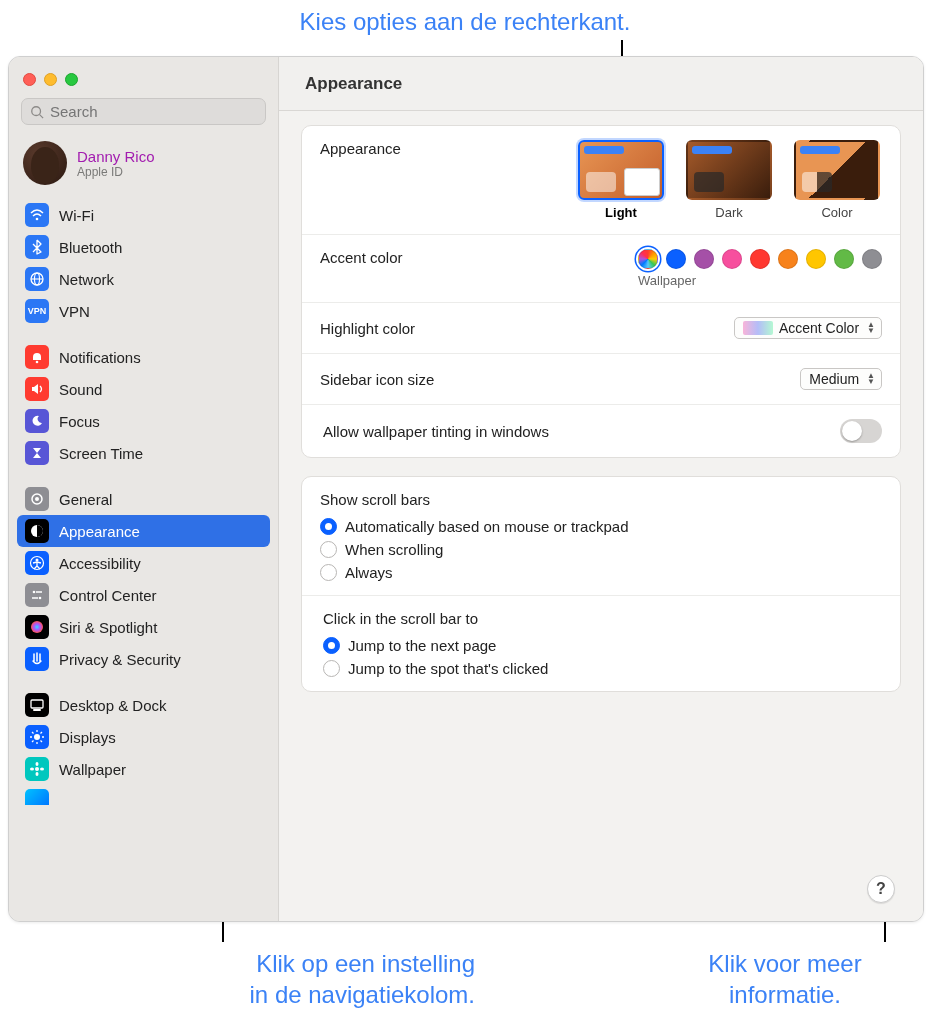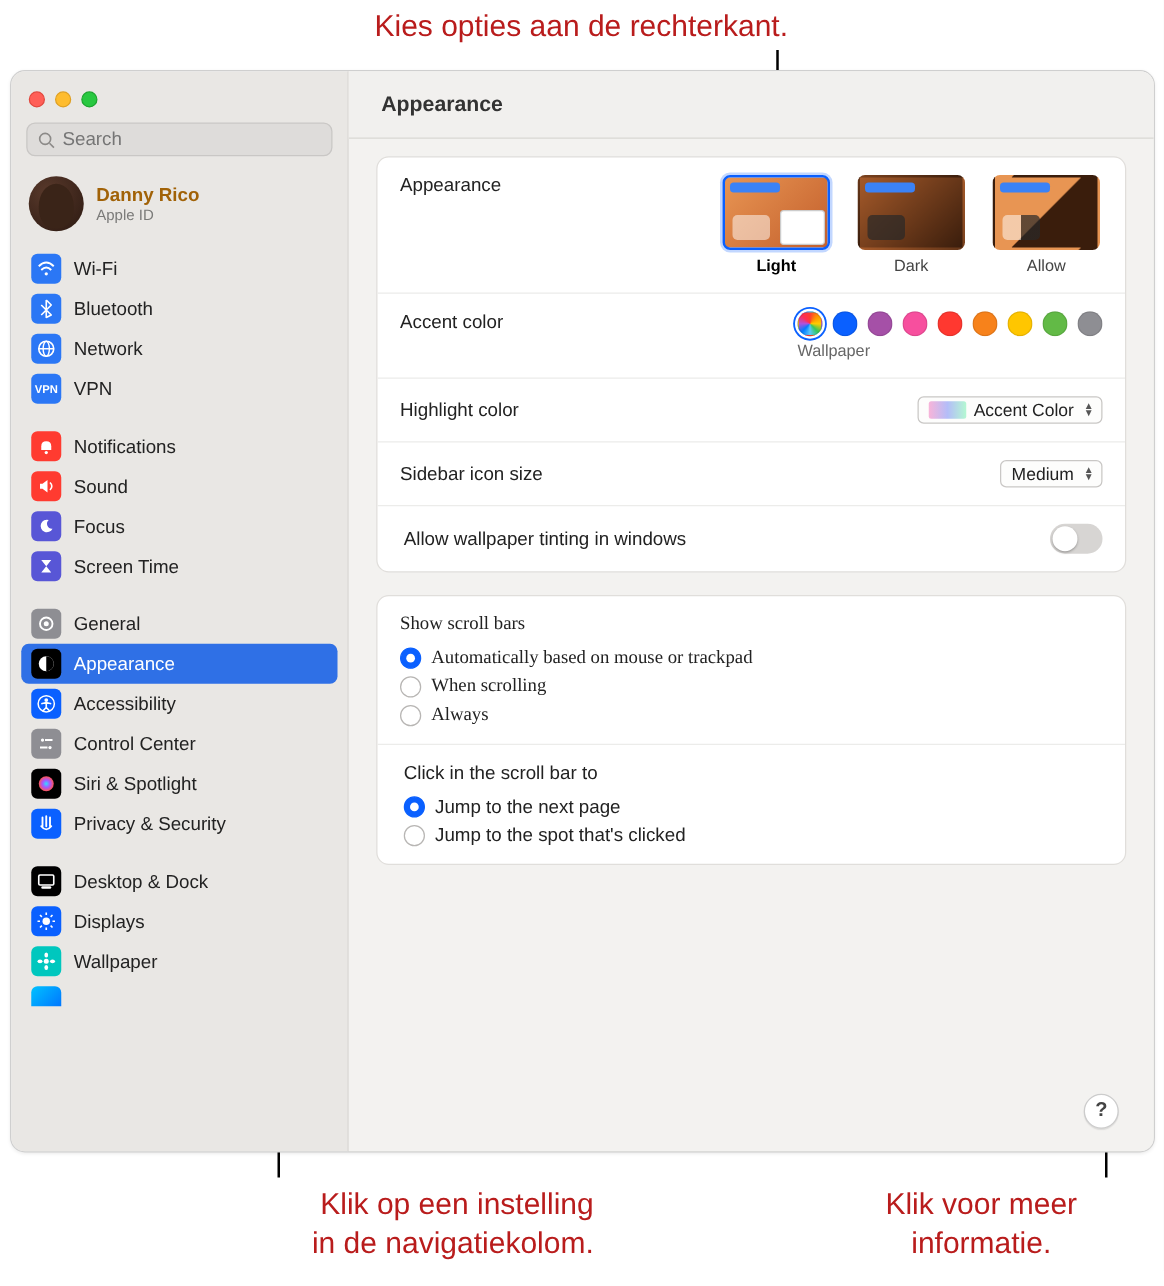--- a/index.html
+++ b/index.html
@@ -7,21 +7,21 @@
     font-family: -apple-system, "Helvetica Neue", Helvetica, Arial, sans-serif;
     background: #fff;
     width: 931px;
     height: 1029px;
     position: relative;
     overflow: hidden;
   }
   .callout {
     position: absolute;
     font-size: 24px;
-    color: #b91c1c;
+    color: #3b82f6;
     text-align: center;
     line-height: 1.3;
   }
   .callout-line {
     position: absolute;
     background: #000;
   }
   .window {
     position: absolute;
     top: 56px;
@@ -81,21 +81,21 @@
   }
   .avatar {
     width: 44px; height: 44px; border-radius: 50%;
     background: radial-gradient(circle at 35% 30%, #5a3a2c 0%, #2a1810 100%);
     position: relative;
   }
   .avatar::after{
     content:''; position:absolute; inset:6px 8px 2px 8px; border-radius:50% 50% 45% 45%;
     background: #3a2418;
   }
-  .user-name { font-size: 15px; color:#a16207;font-weight:bold; }
+  .user-name { font-size: 15px; color:#a21caf; }
   .user-sub { font-size: 12px; color:#7a7a78; }
   .nav-list { flex:1; overflow-y:auto; padding: 0 8px; }
   .nav-spacer { height: 14px; }
   .nav-item {
     display: flex;
     align-items: center;
     gap: 10px;
     padding: 4px 8px;
     border-radius: 6px;
     font-size: 15px;
@@ -443,21 +443,21 @@
                   <div class="win2"></div>
                 </div>
                 <div class="thumb-label sel">Light</div>
               </div>
               <div class="thumb-col">
                 <div class="thumb thumb-dark"></div>
                 <div class="thumb-label">Dark</div>
               </div>
               <div class="thumb-col">
                 <div class="thumb thumb-auto"></div>
-                <div class="thumb-label">Allow</div>
+                <div class="thumb-label">Color</div>
               </div>
             </div>
         </div>
 
         <div class="card-row" style="align-items:flex-start;">
           <div class="row-label">Accent color</div>
           <div class="accent-wrap">
             <div class="accent-swatches" id="accent-swatches">
                 <div class="swatch multi"></div>
                 <div class="swatch" style="background: rgb(10, 96, 255);"></div>
@@ -490,21 +490,21 @@
           </div>
         </div>
 
         <div class="card-row">
           <div class="row-label">Allow wallpaper tinting in windows</div>
           <div class="toggle"></div>
         </div>
       </div>
 
       <div class="card">
-        <div class="card-row" style="flex-direction:column; align-items:flex-end;font-family:Liberation Serif, serif;">
+        <div class="card-row" style="flex-direction:column; align-items:flex-end;">
           <div class="radio-group" id="scrollbars-group">
             <div class="radio-title">Show scroll bars</div>
           <div class="radio-row">
                 <div class="radio checked"></div>
                 <span>Automatically based on mouse or trackpad</span>
               </div>
               <div class="radio-row">
                 <div class="radio"></div>
                 <span>When scrolling</span>
               </div>

